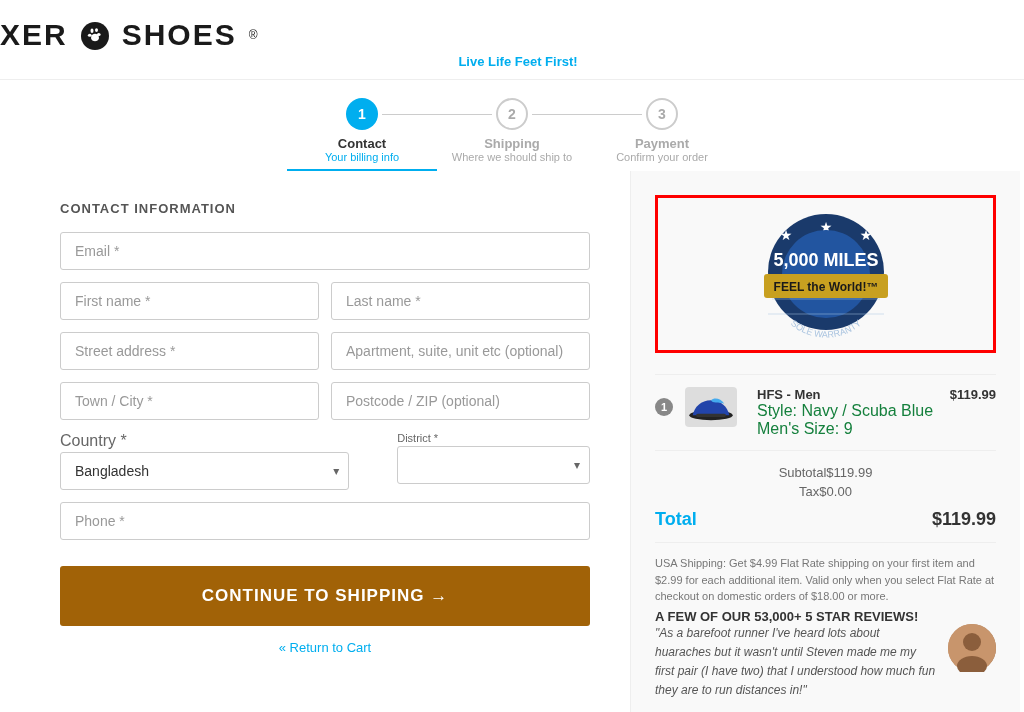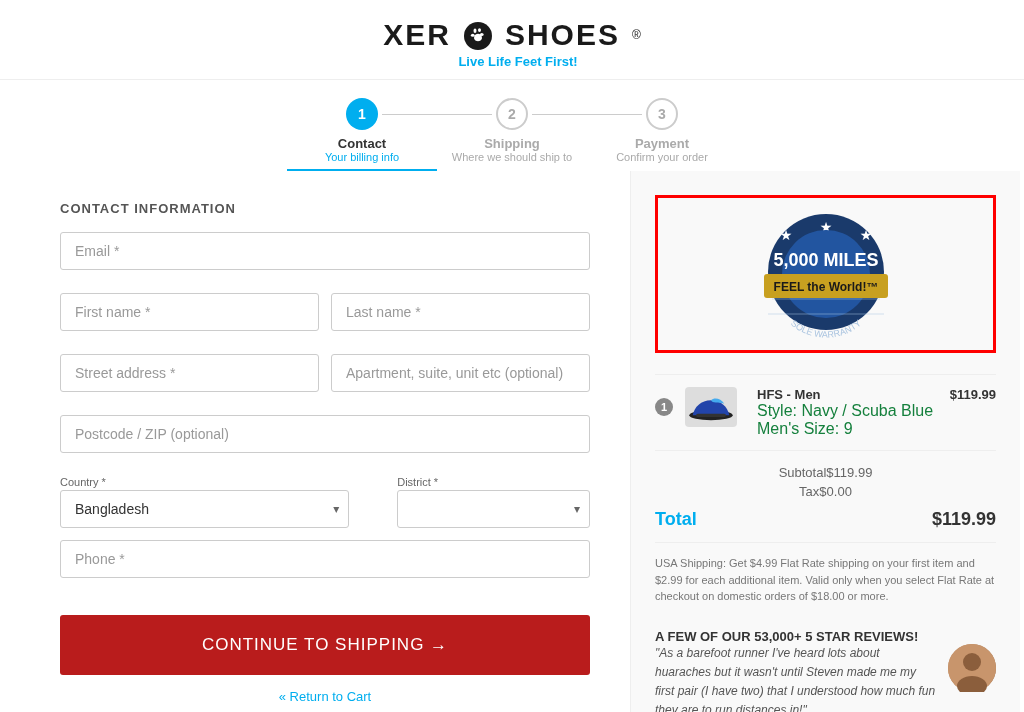--- a/index.html
+++ b/index.html
@@ -112,21 +112,21 @@
     .section-title {
       font-size: 13px;
       font-weight: bold;
       letter-spacing: 1px;
       color: #555;
       margin-bottom: 16px;
       text-transform: uppercase;
     }
 
     .form-group {
-      margin-bottom: 23px;
+      margin-bottom: 12px;
     }
 
     input[type="text"], input[type="email"], input[type="tel"] {
       width: 100%;
       padding: 10px 14px;
       border: 1px solid #ccc;
       border-radius: 3px;
       font-size: 14px;
       color: #666;
       outline: none;
@@ -179,26 +179,26 @@
       top: 50%;
       transform: translateY(-50%);
       pointer-events: none;
       color: #666;
       font-size: 12px;
     }
 
     .continue-btn {
       width: 100%;
       padding: 20px;
-      background: #b91c1c;
+      background: #a16207;
       color: #fff;
       border: none;
       border-radius: 3px;
       font-size: 17px;
-      font-weight: normal;
+      font-weight: bold;
       cursor: pointer;
       letter-spacing: 1px;
       margin-top: 14px;
       text-transform: uppercase;
     }
 
     .return-link {
       display: block;
       text-align: center;
       color: #00aeef;
@@ -304,21 +304,21 @@
       font-weight: bold;
       margin: 10px 0 12px;
     }
     .total-label { color: #00aeef; }
     .total-value { color: #333; }
 
     .shipping-note {
       font-size: 11px;
       color: #777;
       line-height: 1.5;
-      margin-bottom: 24px;
+      margin-bottom: 4px;
       border-top: 1px solid #eee;
       padding-top: 12px;
     }
 
     
     .reviews-title {
       font-size: 13px;
       font-weight: bold;
       color: #333;
     }
@@ -343,21 +343,21 @@
       align-items: center;
       justify-content: center;
       color: #fff;
       font-size: 18px;
     }
   </style>
 </head>
 <body>
 
 <div class="header">
-  <div style="display:flex; align-items:center; justify-content:center; gap:12px;">
+  <div style="display:flex; align-items:center; justify-content:flex-start; gap:12px;">
     <span style="font-size:30px; font-weight:900; color:#1a1a1a; letter-spacing:2px;">XER</span>
     <span style="display:inline-flex; width:28px; height:28px; background:#1a1a1a; border-radius:50%; align-items:center; justify-content:center; margin:0 1px; position:relative; top:1px;">
       <svg width="18" height="18" viewBox="0 0 24 24" fill="white">
         <ellipse cx="8" cy="5" rx="2" ry="3"></ellipse>
         <ellipse cx="14" cy="4" rx="2" ry="2.5"></ellipse>
         <ellipse cx="5" cy="11" rx="2.5" ry="2"></ellipse>
         <ellipse cx="17" cy="10" rx="2.5" ry="2"></ellipse>
         <path d="M12 9 C8 9 6 13 7 16 C9 20 15 20 17 16 C18 13 16 9 12 9Z"></path>
       </svg>
     </span>
@@ -408,27 +408,30 @@
       <div class="form-group">
         <input type="text" placeholder="Street address *" style="">
       </div>
       <div class="form-group">
         <input type="text" placeholder="Apartment, suite, unit etc (optional)" style="">
       </div>
     </div>
 
     <div class="form-row">
       <div class="form-group">
+        <input type="text" placeholder="Town / City *" style="">
+      </div>
+      <div class="form-group">
         <input type="text" placeholder="Postcode / ZIP (optional)" style="">
       </div>
     </div>
 
     <div class="form-row-country">
       <div class="country-select">
-        <div style="font-size:11px; color:#666; margin-bottom:2px;">Country *</div>
+        <div style="font-size:16px; color:#666; margin-bottom:2px;">Country *</div>
         <div class="select-wrapper">
           <select>
             <option>Bangladesh</option>
             <option>United States</option>
             <option>United Kingdom</option>
             <option>Canada</option>
           </select>
           <span class="select-arrow">▾</span>
         </div>
       </div>

